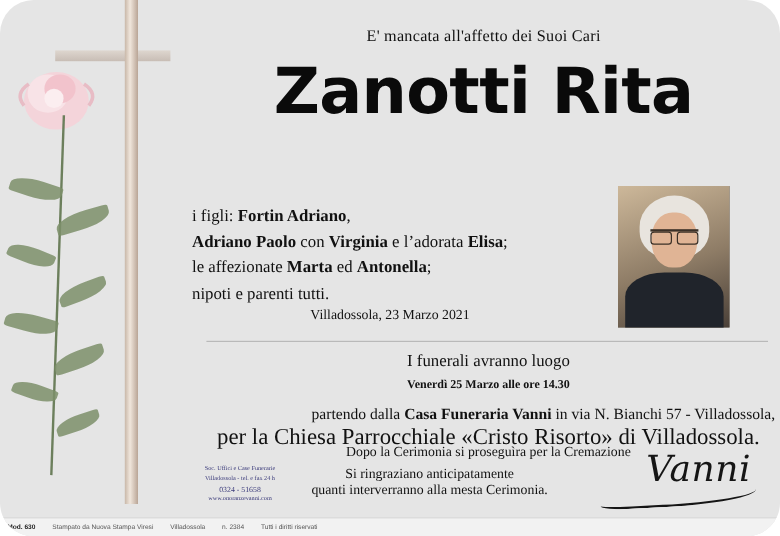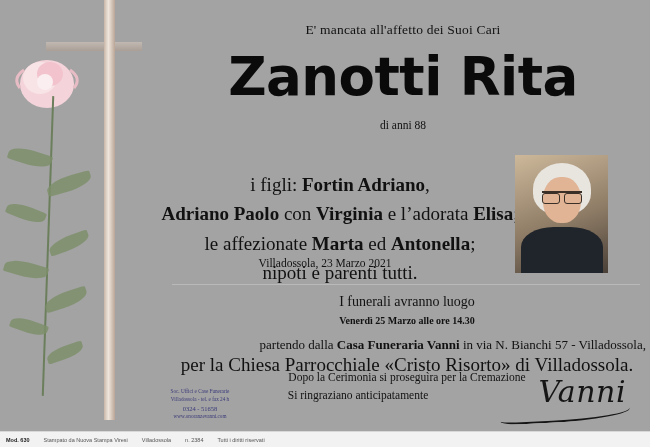--- a/index.html
+++ b/index.html
@@ -9,21 +9,22 @@
   }
   body {
     font-family: "Liberation Serif", serif;
     color: #111111;
   }
   #page {
     position: relative;
     width: 650px;
     height: 447px;
     overflow: hidden;
-    background: #a3a3a3;
+    background: #e5e5e5;
+    border-radius: 28px;
   }
 
   
   .left-art {
     position: absolute;
     left: 0;
     top: 0;
     width: 168px;
     height: 447px;
     overflow: hidden;
@@ -92,22 +93,22 @@
     font-size: 11.5px;
   }
   .announce {
     left: 178px; top: 150px; width: 330px;
     text-align: center;
     font-size: 12px;
   }
   .family {
     position: absolute;
     left: 160px; top: 170px; width: 360px;
-    text-align: center;
-    font-size: 19px;
+    text-align: left;
+    font-size: 14px;
     line-height: 1.55;
   }
   .family b { font-weight: bold; }
   .place-date {
     left: 160px; top: 256px; width: 330px;
     font-size: 11.5px;
   }
 
   
   .portrait {
@@ -248,21 +249,20 @@
     <div class="leaf" style="left:6px;  top:206px; width:40px; height:14px; transform:rotate(22deg);"></div>
     <div class="leaf" style="left:48px; top:236px; width:42px; height:14px; transform:rotate(-20deg);"></div>
     <div class="leaf" style="left:4px;  top:262px; width:44px; height:15px; transform:rotate(16deg);"></div>
     <div class="leaf" style="left:44px; top:292px; width:44px; height:15px; transform:rotate(-18deg);"></div>
     <div class="leaf" style="left:10px; top:320px; width:38px; height:13px; transform:rotate(20deg);"></div>
     <div class="leaf" style="left:46px; top:346px; width:38px; height:13px; transform:rotate(-18deg);"></div>
   </div>
 
   <div class="line top-line">E' mancata all'affetto dei Suoi Cari</div>
   <div class="line name">Zanotti Rita</div>
-  <div class="line age">di anni 88</div>
 
   <div class="family">
     <div>i figli: <b>Fortin Adriano</b>,</div>
     <div><b>Adriano Paolo</b> con <b>Virginia</b> e l’adorata <b>Elisa</b>;</div>
     <div>le affezionate <b>Marta</b> ed <b>Antonella</b>;</div>
     <div>nipoti e parenti tutti.</div>
   </div>
 
   <div class="line place-date">Villadossola, 23 Marzo 2021</div>
 
@@ -275,20 +275,21 @@
   </div>
 
   <div class="divider"></div>
 
   <div class="fun fun1">I funerali avranno luogo</div>
   <div class="fun fun2">Venerdì 25 Marzo alle ore 14.30</div>
   <div class="fun fun3">partendo dalla <b>Casa Funeraria Vanni</b> in via N. Bianchi 57 - Villadossola,</div>
   <div class="fun fun4">per la Chiesa Parrocchiale «Cristo Risorto» di Villadossola.</div>
   <div class="fun fun6">Si ringraziano anticipatamente</div>
   <div class="fun fun5">Dopo la Cerimonia si proseguìra per la Cremazione</div>
+  <div class="fun fun7">quanti interverranno alla mesta Cerimonia.</div>
 
   <div class="agency">
     <div>Soc. Uffici e Case Funerarie</div>
     <div>Villadossola - tel. e fax 24 h</div>
     <div class="phone">0324 - 51658</div>
     <div>www.onoranzevanni.com</div>
   </div>
 
   <div class="vanni">Vanni</div>
   <div class="vanni-swoosh"></div>

